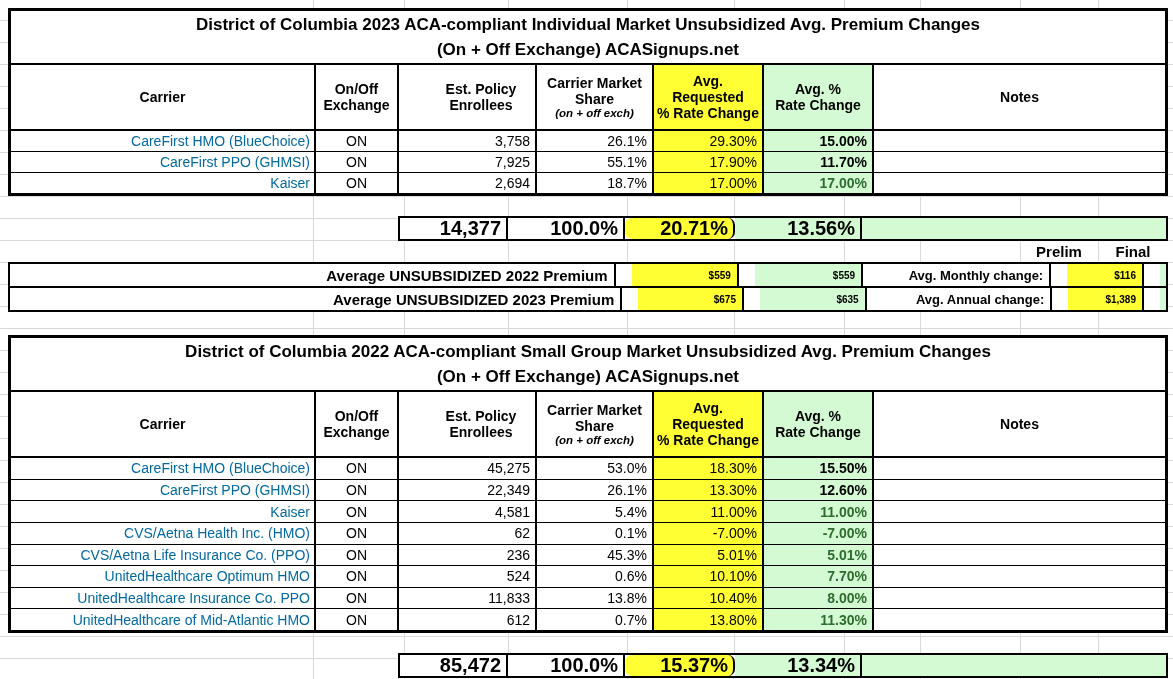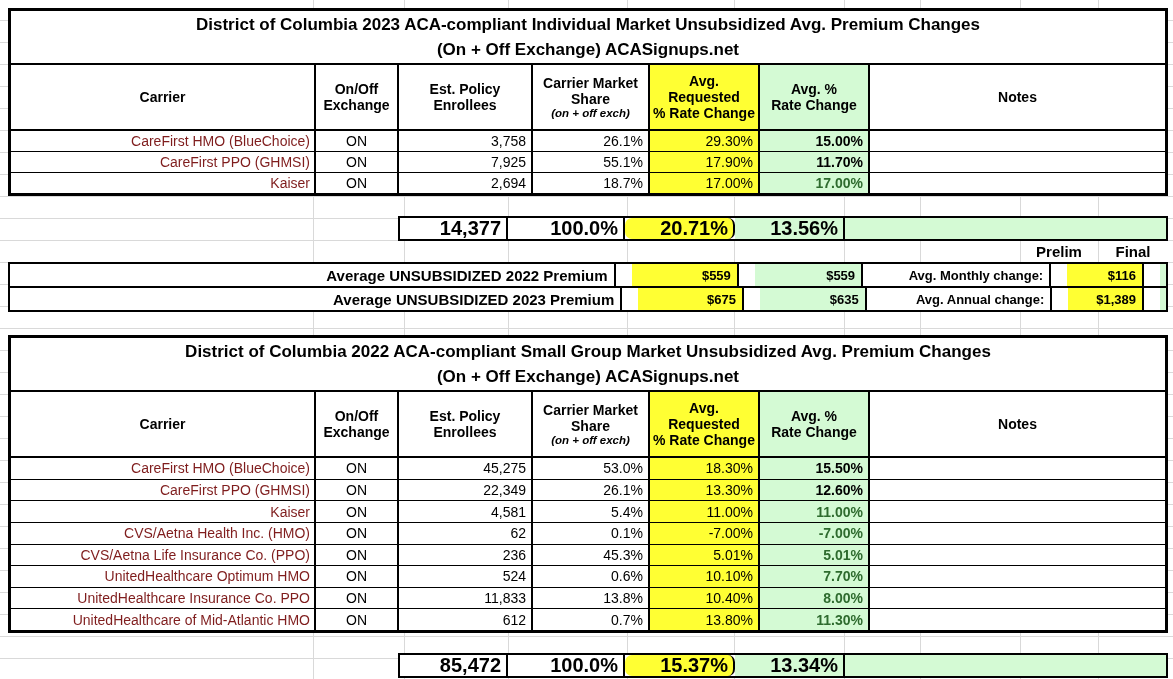--- a/index.html
+++ b/index.html
@@ -23,21 +23,21 @@
   .num { justify-content:flex-end; padding-right:5px; }
   .ctr { justify-content:center; }
   .bold { font-weight:bold; }
   .pre { white-space:pre-line; }
 
   .yellow { background:#FFFF33; }
   .green  { background:#D4FAD4; }
   .gtext  { color:#2E6B2E; }
 
   
-  .w-car{width:305px;} .w-ex{width:83px;} .w-en{width:134px;}
+  .w-car{width:305px;} .w-ex{width:83px;} .w-en{width:110px;margin-left:28px;}
   .w-sh{width:117px;} .w-rq{width:110px;} .w-ap{width:110px;} .w-no{flex:1;}
 
   .tbl {
     position:absolute; left:8px; width:1160px; z-index:2;
     background:#fff; border:3px solid #000; box-sizing:border-box;
     display:flex; flex-direction:column;
   }
   #table1 { top:8px;  height:188px; }
   #table2 { top:335px; height:298px; }
 
@@ -46,51 +46,51 @@
     display:flex; flex-direction:column; justify-content:center;
     text-align:center; font-weight:bold; font-size:17px; line-height:25px;
   }
   .hdr { display:flex; height:66px; border-bottom:2px solid #000; box-sizing:border-box;
          font-weight:bold; font-size:14px; line-height:16px; }
   .hdr .c { flex-direction:column; justify-content:center; text-align:center; }
   .share-note { font-size:11.5px; font-style:italic; line-height:13px; }
 
   .row { display:flex; flex:1; border-bottom:1px solid #000; box-sizing:border-box; font-size:14px; }
   .row:last-child { border-bottom:none; }
-  .carrier-cell { color:#7f1d1d; justify-content:flex-end; padding-right:4px; }
+  .carrier-cell { color:#0369a1; justify-content:flex-end; padding-right:4px; }
 
   
   .totalbox {
     position:absolute; left:398px; width:770px; height:25px; z-index:3;
     background:#fff; border:2px solid #000; box-sizing:border-box;
     display:flex; font-weight:bold; font-size:20px;
   }
   #total1 { top:216px; }
   #total2 { top:653px; }
-  .t-en{width:108px;} .t-sh{width:117px;} .t-rq{width:110px;border-radius:7px;} .t-ap{width:110px;} .t-no{flex:1;}
+  .t-en{width:108px;} .t-sh{width:117px;} .t-rq{width:110px;border-radius:7px;} .t-ap{width:127px;} .t-no{flex:1;}
 
   
   .pf-row { position:absolute; left:1020px; top:241px; width:148px; height:20px; z-index:3;
             display:flex; font-weight:bold; font-size:15px; }
   .pf-row .pf { display:flex; align-items:center; justify-content:center; }
   .pf-prelim { width:78px; } .pf-final { width:70px; }
 
   
   .sumbox {
     position:absolute; left:8px; top:262px; width:1160px; height:50px; z-index:3;
     background:#fff; border:2px solid #000; box-sizing:border-box;
     display:flex; flex-direction:column;
   }
   .sumrow { display:flex; flex:1; border-bottom:2px solid #000; box-sizing:border-box;gap:16px; }
   .sumrow:last-child { border-bottom:none;margin-left:16px; }
   .s-label { width:616px; justify-content:flex-end; padding-right:6px; font-weight:bold; font-size:15px; }
   .s-rq { width:109px; } .s-ap { width:110px; }
   .s-chg { width:175px; justify-content:flex-end; padding-right:6px; font-weight:bold; font-size:13px; }
   .s-pre { width:78px; } .s-fin { flex:1; }
-  .s-val { justify-content:flex-end; padding-right:6px; font-weight:bold; font-size:13px; }
+  .s-val { justify-content:flex-end; padding-right:6px; font-weight:bold; font-size:10px; }
 </style>
 </head>
 <body>
 
 <div class="sheet-bg">
   <div class="vline" style="left:313px"></div>
   <div class="vline" style="left:404px"></div>
   <div class="vline" style="left:508px"></div>
   <div class="vline" style="left:627px"></div>
   <div class="vline" style="left:734px"></div>

